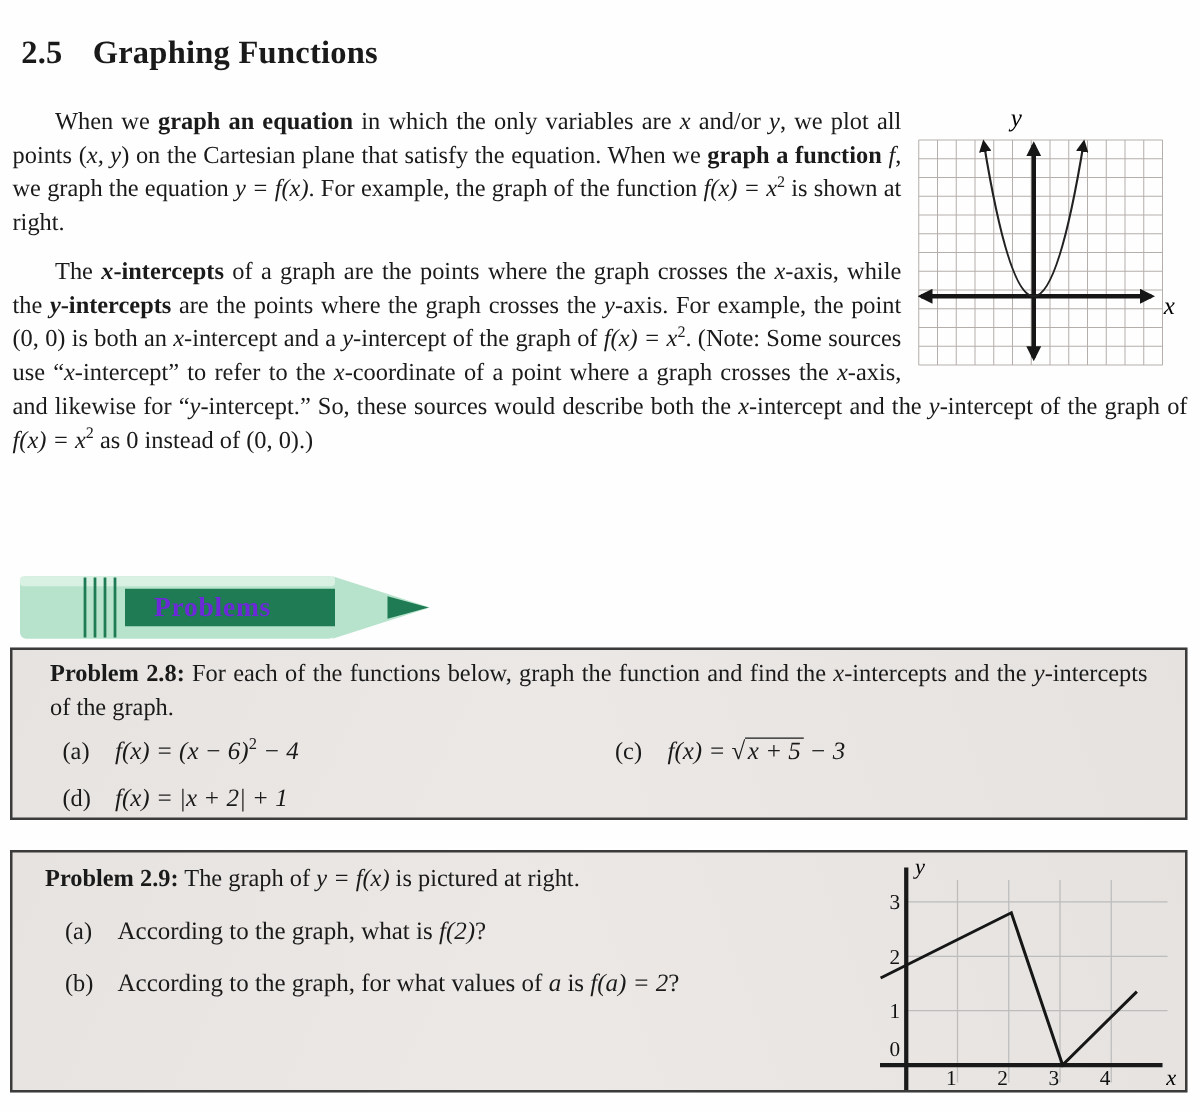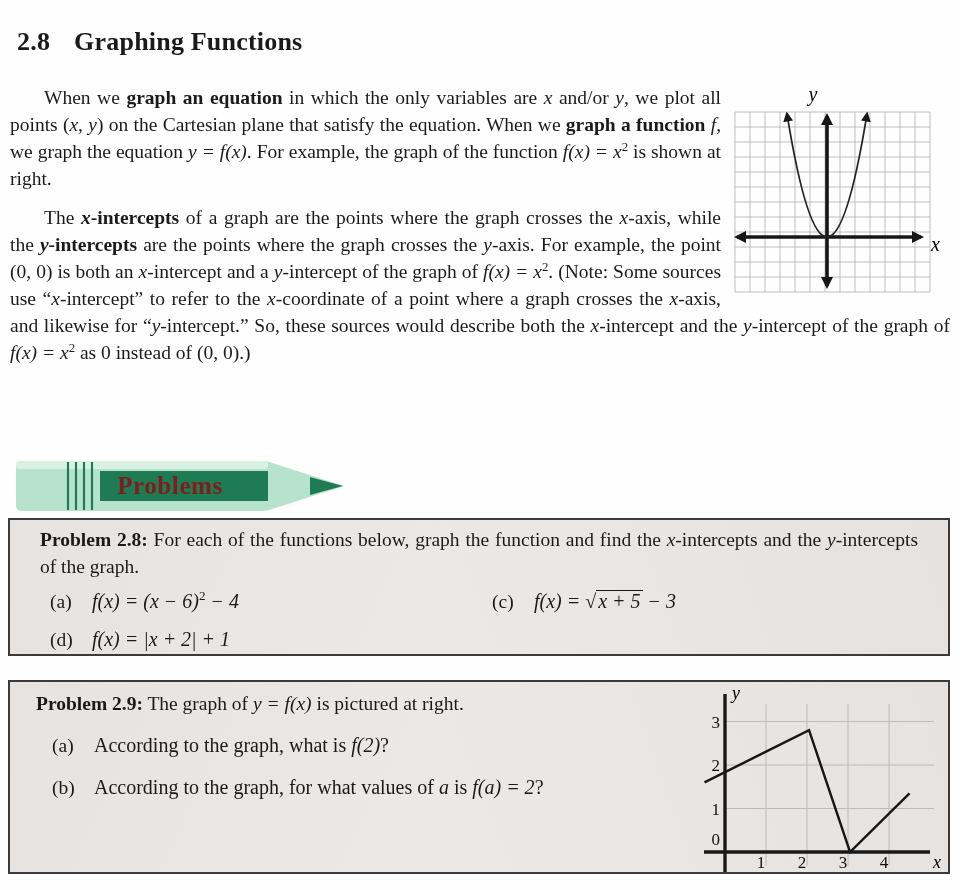--- a/index.html
+++ b/index.html
@@ -27,22 +27,22 @@
   .rt-sqrt { font-style:italic; white-space:nowrap; }
   .rt-sqrt .rad { font-style:normal; }
   .rt-sqrt .radicand { display:inline-block; border-top:1.6px solid #1b1b1b;
                        line-height:1.05; padding:0 2px; }
 
   
   .banner { position:absolute; left:10px; top:458px; width:335px; height:54px; }
   .banner svg { position:absolute; inset:0; width:335px; height:54px; }
   .banner-label { position:absolute; left:90px; top:13px; width:168px; height:30px;
                   display:flex; align-items:center; justify-content:center;
-                  transform:translateX(-14px); color:#7f1d1d; font-weight:bold;
-                  font-size:25px; letter-spacing:.6px; }
+                  transform:translateX(-14px); color:#6d28d9; font-weight:bold;
+                  font-size:22px; letter-spacing:.6px; }
 
   
   .pbox { position:absolute; left:8px; width:942px; border:2px solid #3b3b3b;
           background:#ebe8e6;
           background-image:linear-gradient(115deg, rgba(140,130,120,.05), rgba(255,255,255,0) 45%),
                            linear-gradient(250deg, rgba(120,115,110,.05), rgba(255,255,255,0) 55%); }
   .box28 { top:518px; height:138px; padding:6px 30px; }
   .box29 { top:680px; height:194px; padding:8px 26px; }
   .pheading { margin:0; font-size:19.5px; line-height:27px; text-align:justify; }
   .plist { margin:8px 0 0 0; display:grid; grid-template-columns:442px 1fr;
@@ -56,21 +56,21 @@
 
   text { font-family:"Liberation Serif", serif; }
   .axis-letter { font-style:italic; }
 </style>
 </head>
 <body>
 
 <div class="page">
 
   <h1 class="title">
-    <span>2.8</span>
+    <span>2.5</span>
     <span>Graphing Functions</span>
   </h1>
 
   <div class="content">
     <div class="figwrap">
       <svg id="fig1" viewBox="0 0 223 228">
           <defs>
             <marker id="arrA" viewBox="0 0 10 10" refX="7.5" refY="5" markerWidth="12" markerHeight="12" orient="auto-start-reverse" markerUnits="userSpaceOnUse">
               <path d="M0,0 L10,5 L0,10 z" fill="#161616"></path>
             </marker>

